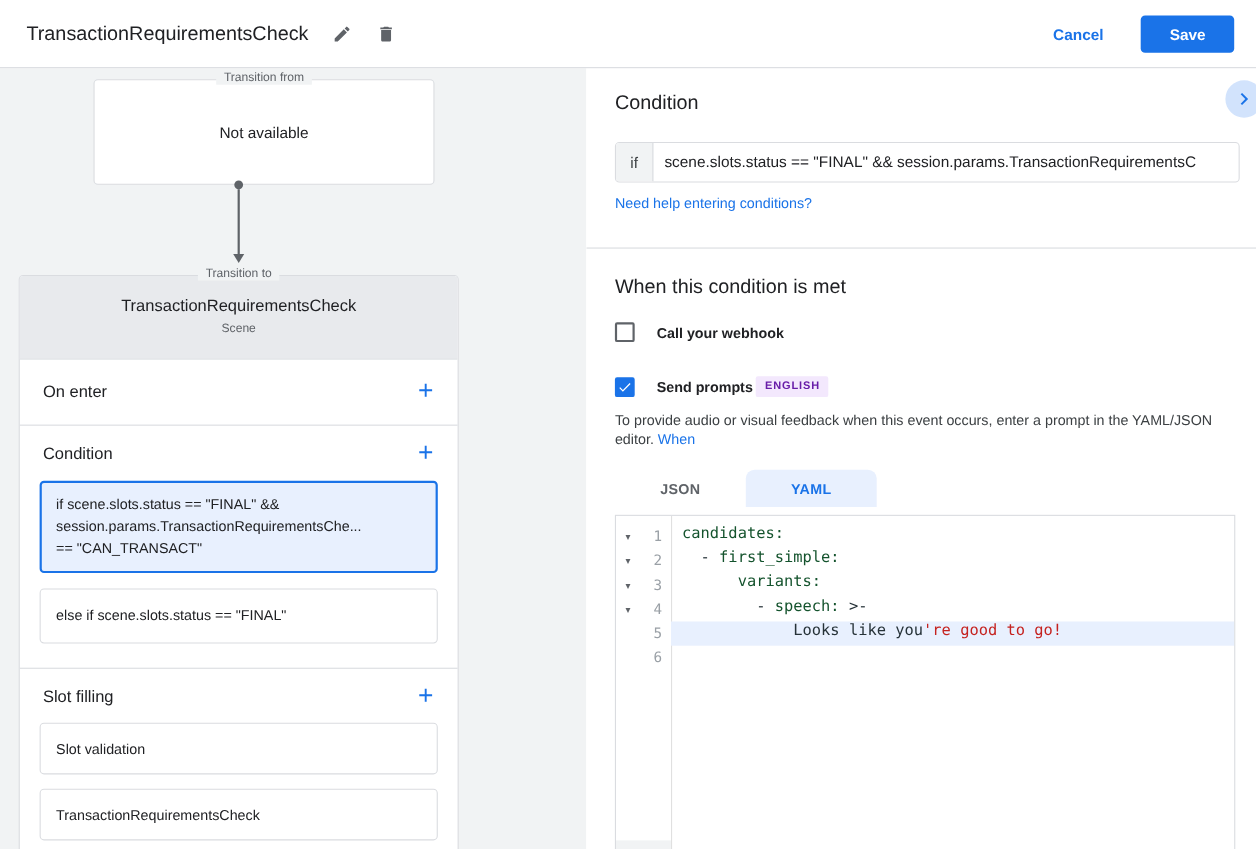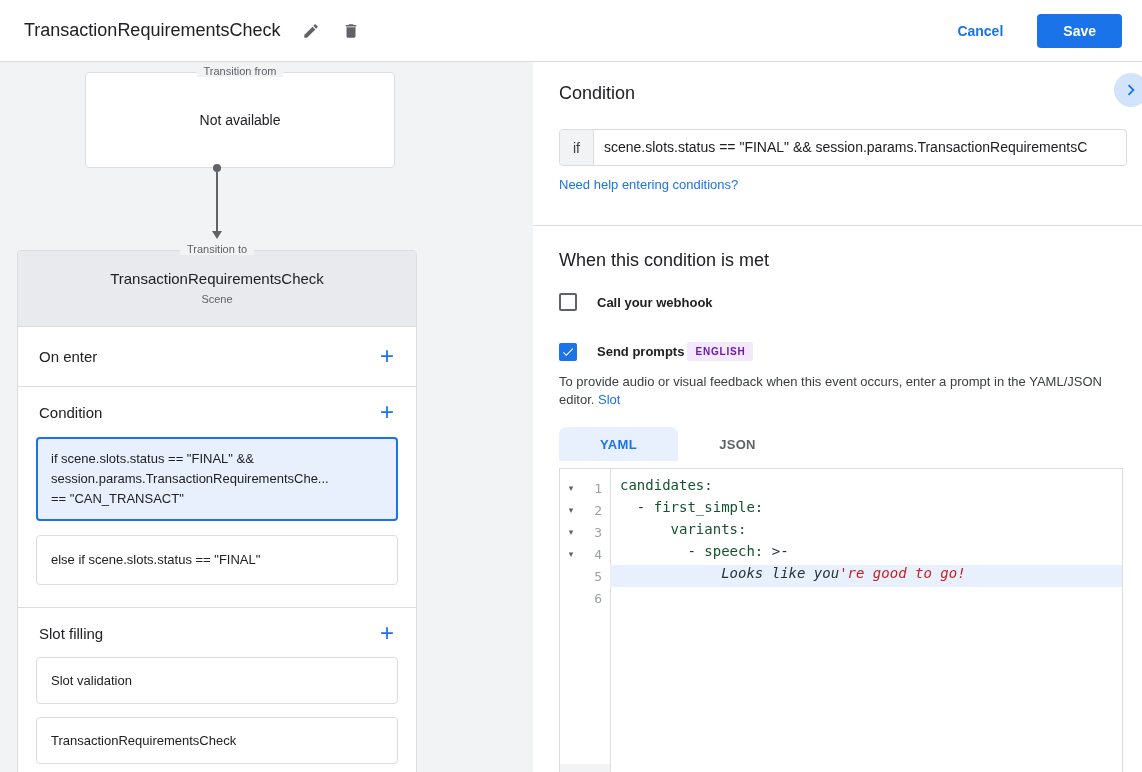--- a/index.html
+++ b/index.html
@@ -99,21 +99,21 @@
   .editor { position:absolute; left:26px; top:406px; width:564px; height:310px;
     border:1px solid #dadce0; background:#fff; overflow:hidden; }
   .gutter-sep { position:absolute; left:50px; top:0; bottom:0; width:1px; background:#e0e0e0; }
   .ed-lines { position:absolute; left:0; top:0; right:0; padding-top:8px; }
   .ed-row { display:flex; align-items:center; height:22px; }
   .ed-fold { width:22px; text-align:center; font-size:9px; color:#5f6368; flex:none; cursor:pointer; }
   .ed-num { width:28px; text-align:right; padding-right:8px; flex:none;
     font:13px "DejaVu Sans Mono", monospace; color:#9aa0a6; }
   .ed-code { flex:1; height:22px; line-height:22px; padding-left:10px; white-space:pre;
     font:14px "DejaVu Sans Mono", monospace; color:#263238; }
-  .ed-row.hl .ed-code { background:#e8f0fe;font-style:italic; }
+  .ed-row.hl .ed-code { background:#e8f0fe; }
   .tk-key { color:#14532d; }
   .tk-str { color:#c5221f; }
   .tk-pln { color:#263238; }
   .scroll-corner { position:absolute; left:0; top:295px; width:50px; height:15px; background:#f1f3f4; }
 </style>
 </head>
 <body>
 
 <div class="topbar">
   <div class="tb-left">
@@ -222,26 +222,26 @@
       <svg width="14" height="14" viewBox="0 0 24 24">
           <path fill="#fff" d="M9 16.2 4.8 12l-1.4 1.4L9 19 21 7l-1.4-1.4z"></path>
         </svg>
     </span>
     <span class="cb-label">Send prompts</span>
     <span class="badge">ENGLISH</span>
   </div>
 
   <div class="desc">
     <span>To provide audio or visual feedback when this event occurs, enter a prompt in the YAML/JSON editor.</span>
-    <a>Slot</a>
+    <a>When</a>
   </div>
 
   <div class="tabs">
+    <div class="tab">JSON</div>
     <div class="tab active">YAML</div>
-    <div class="tab">JSON</div>
   </div>
 
   <div class="editor">
     <div class="gutter-sep"></div>
     <div class="ed-lines">
         <div class="ed-row">
           <span class="ed-fold">▾</span>
           <span class="ed-num">1</span>
           <span class="ed-code"><span class="tk-key">candidates:</span></span>
         </div>

